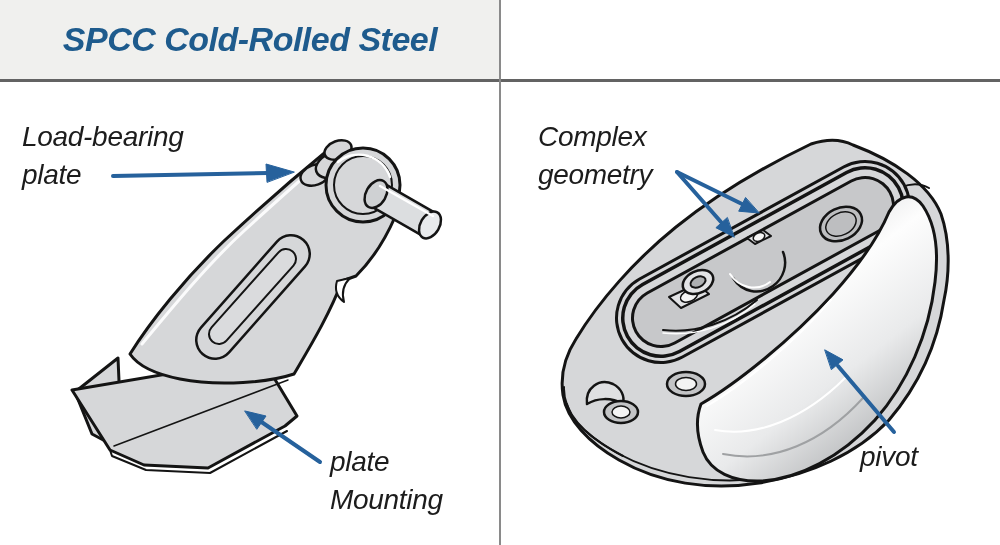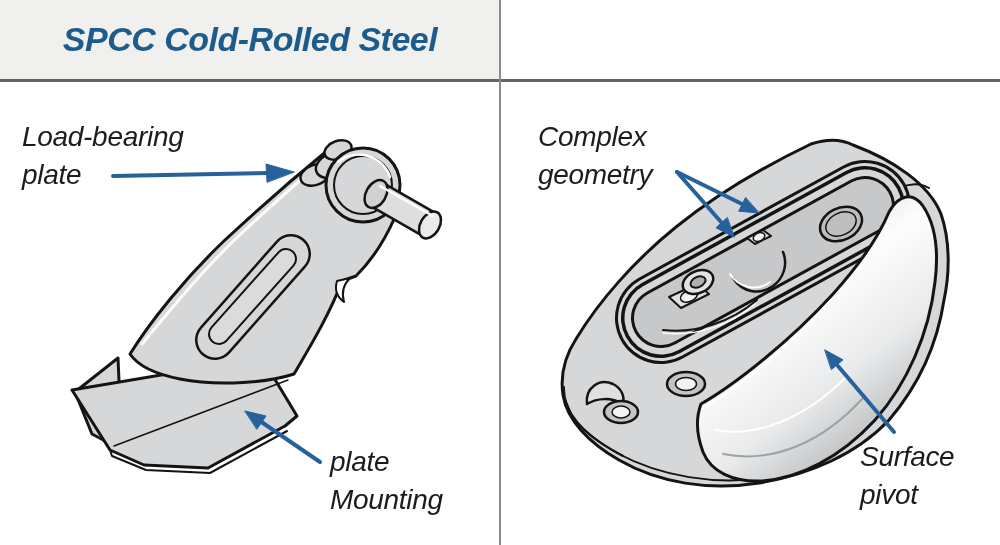--- a/index.html
+++ b/index.html
@@ -187,18 +187,17 @@
           <polygon points="324,268 342,277.8 330.6,287.4" stroke-width="1"></polygon>
         </g>
       </g>
     </svg>
 
     <div class="callout" style="left:37px;top:36px;">
       <span>Complex</span>
       <span>geometry</span>
     </div>
     <div class="callout" style="left:359px;top:356px;">
-      <span>Surface</span>
       <span>pivot</span>
     </div>
   </div>
 
 </div>
 
 </body></html>

